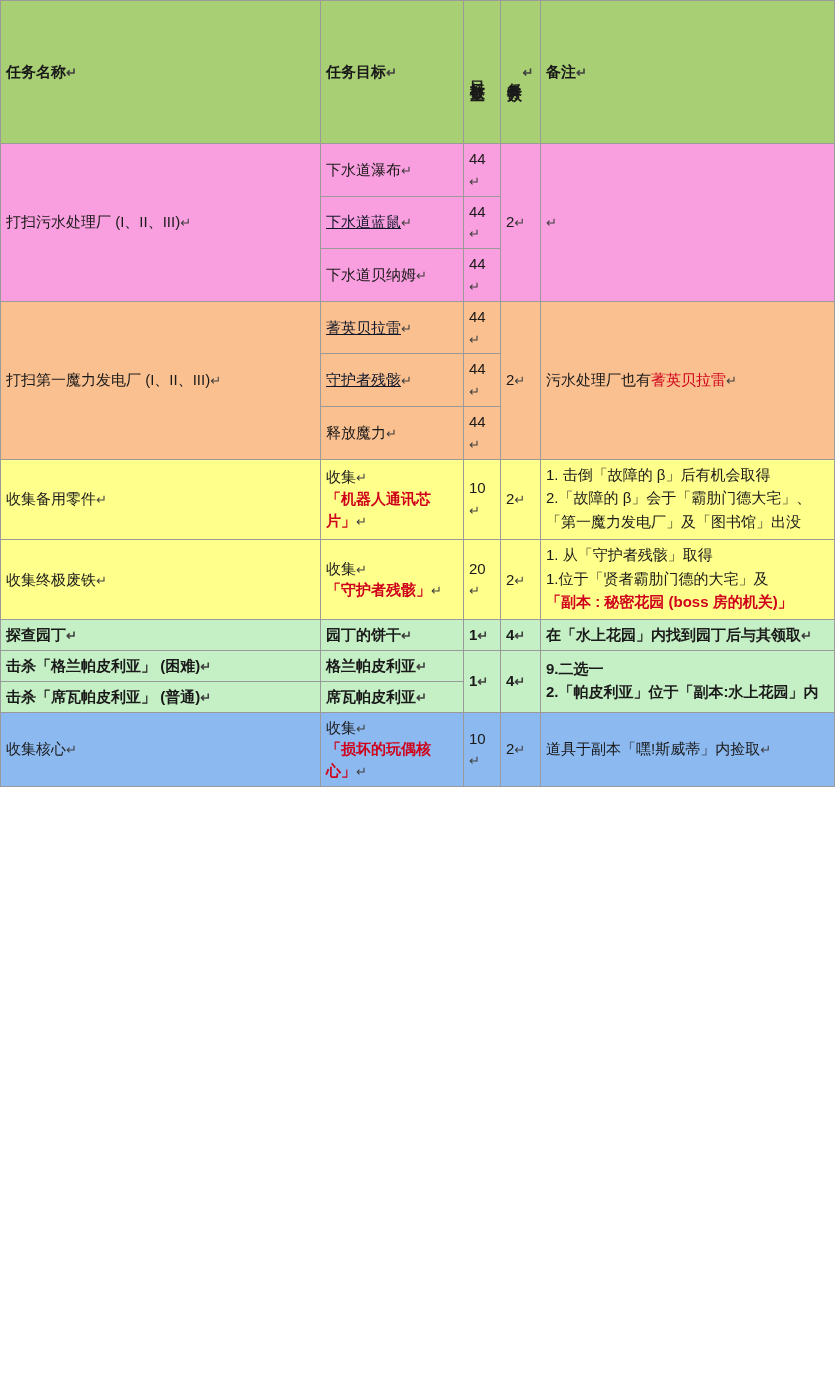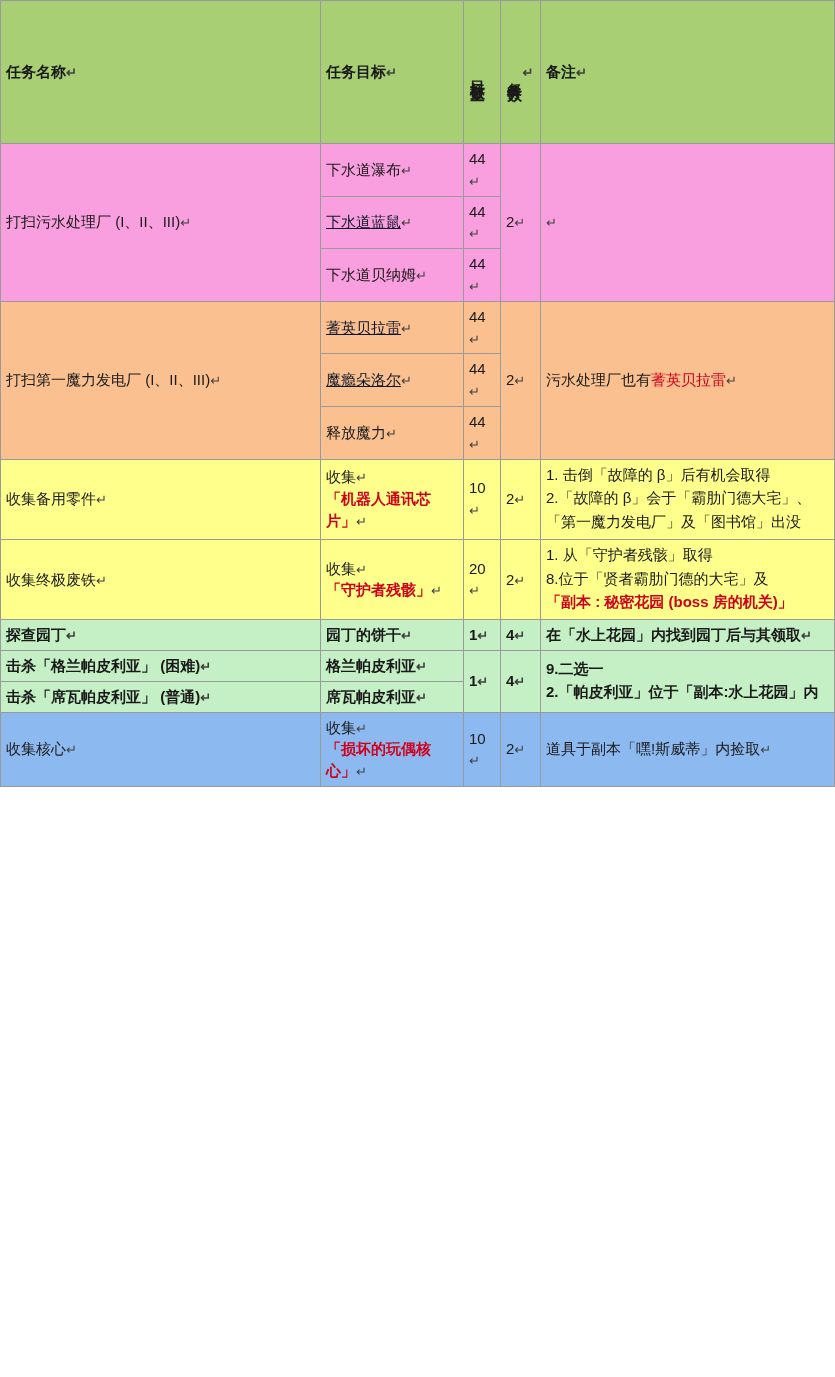--- a/index.html
+++ b/index.html
@@ -110,21 +110,21 @@
   </tr>
 
   <tr>
     <td class="orange" rowspan="3"><span>打扫第一魔力发电厂 (I、II、III)</span><span class="mark">↵</span></td>
     <td class="orange goal-cell"><span class="link">蓍英贝拉雷</span><span class="mark">↵</span></td>
     <td class="orange small-qty"><span>44</span><span class="mark">↵</span></td>
     <td class="orange" rowspan="3"><span>2</span><span class="mark">↵</span></td>
     <td class="orange" rowspan="3"><span>污水处理厂也有</span><span class="red">蓍英贝拉雷</span><span class="mark">↵</span></td>
   </tr>
   <tr>
-    <td class="orange goal-cell"><span class="link">魔瘾朵洛尔</span><span class="mark">↵</span></td>
+    <td class="orange goal-cell"><span class="link">守护者残骸</span><span class="mark">↵</span></td>
     <td class="orange small-qty"><span>44</span><span class="mark">↵</span></td>
   </tr>
   <tr>
     <td class="orange goal-cell"><span>释放魔力</span><span class="mark">↵</span></td>
     <td class="orange small-qty"><span>44</span><span class="mark">↵</span></td>
   </tr>
 
   <tr>
     <td class="yellow"><span>收集备用零件</span><span class="mark">↵</span></td>
     <td class="yellow goal-cell">
@@ -143,21 +143,21 @@
   <tr>
     <td class="yellow"><span>收集终极废铁</span><span class="mark">↵</span></td>
     <td class="yellow goal-cell">
       <div><span>收集</span><span class="mark">↵</span></div>
       <div><span class="bold-red">「守护者残骸」</span><span class="mark">↵</span></div>
     </td>
     <td class="yellow small-qty"><span>20</span><span class="mark">↵</span></td>
     <td class="yellow"><span>2</span><span class="mark">↵</span></td>
     <td class="yellow note-cell">
       <p>1. 从「守护者残骸」取得</p>
-      <p>8.位于「贤者霸肋门德的大宅」及</p>
+      <p>1.位于「贤者霸肋门德的大宅」及</p>
       <p class="bold-red">「副本 : 秘密花园 (boss 房的机关)」</p>
     </td>
   </tr>
 
   <tr>
     <td class="green"><span>探查园丁</span><span class="mark">↵</span></td>
     <td class="green goal-cell"><span>园丁的饼干</span><span class="mark">↵</span></td>
     <td class="green small-qty"><span>1</span><span class="mark">↵</span></td>
     <td class="green"><span>4</span><span class="mark">↵</span></td>
     <td class="green note-cell note-left"><span>在「水上花园」内找到园丁后与其领取</span><span class="mark">↵</span></td>

